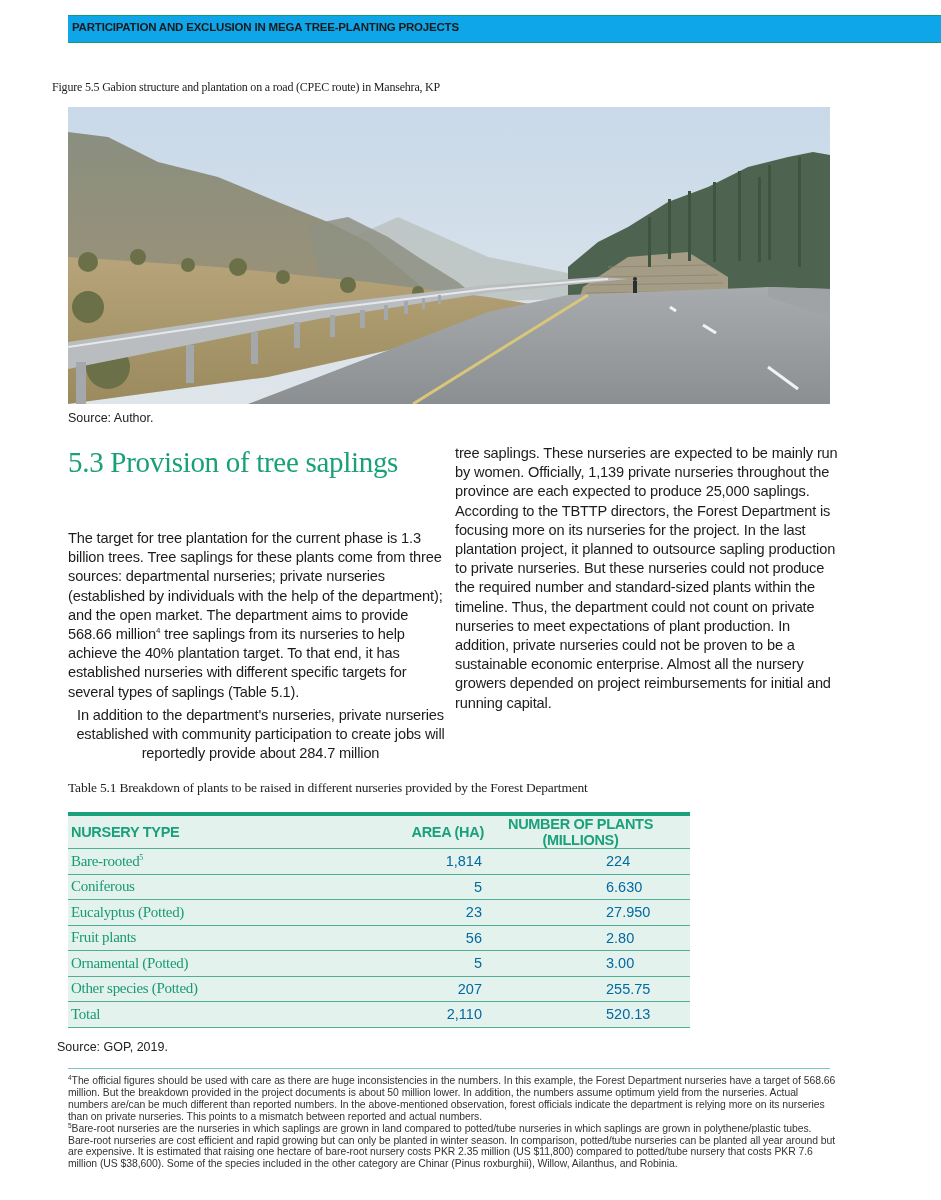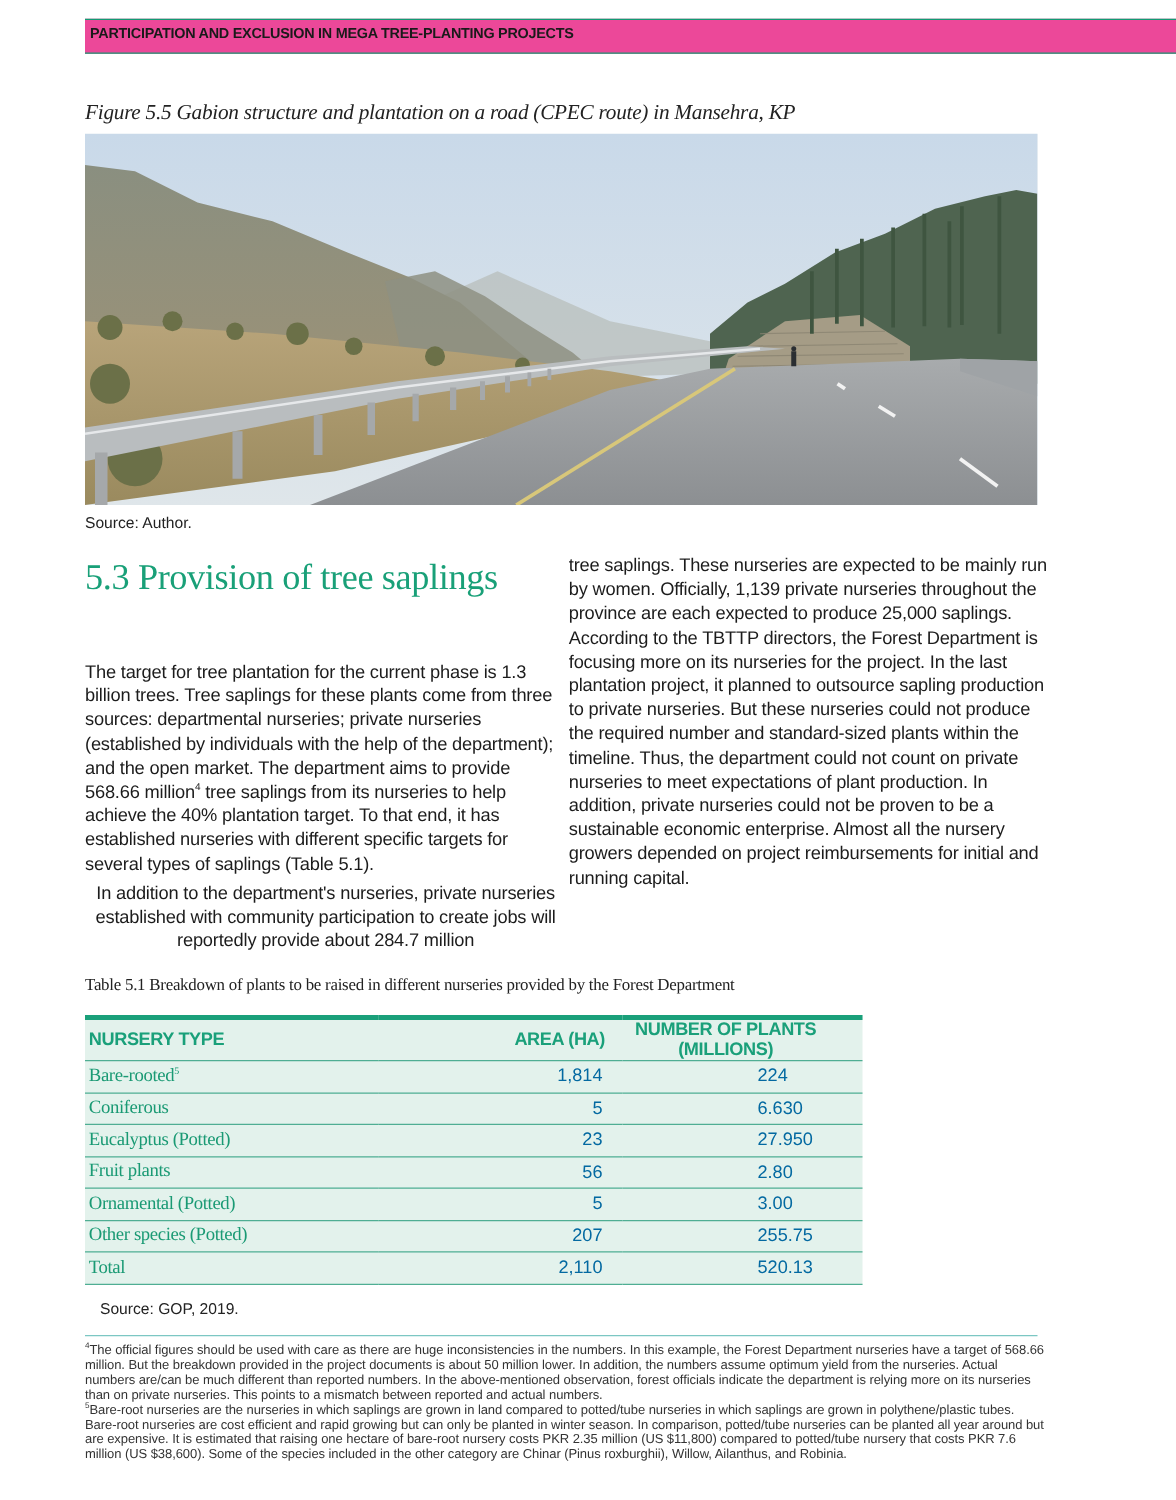--- a/index.html
+++ b/index.html
@@ -1,25 +1,25 @@
 <!DOCTYPE html>
 <html><head>
 <meta charset="utf-8">
 <style>
   html, body { margin: 0; padding: 0; background: #ffffff; }
   body { width: 941px; height: 1200px; position: relative; overflow: hidden;
          font-family: "Liberation Sans", sans-serif; color: #1c1c1c; }
 
   .header-band { position: absolute; left: 68px; top: 15px; width: 873px; height: 26px;
-                 background: #ec4899; border-top: 1px solid #129a73; border-bottom: 1px solid #1a9a74; }
+                 background: #0ea5e9; border-top: 1px solid #129a73; border-bottom: 1px solid #1a9a74; }
   .header-band span { position: absolute; left: 4px; top: 5px; font-size: 11.5px; font-weight: bold;
                       letter-spacing: -0.2px; color: #1a1a1a; }
 
-  .fig-caption { position: absolute; left: 68px; top: 80px; font-family: "Liberation Serif", serif;
-                 font-size: 17px; color: #222; letter-spacing: -0.2px; font-style: italic; }
+  .fig-caption { position: absolute; left: 52px; top: 80px; font-family: "Liberation Serif", serif;
+                 font-size: 12px; color: #222; letter-spacing: -0.2px; }
 
   .photo { position: absolute; left: 68px; top: 107px; width: 762px; height: 297px; overflow: hidden;
            background: #cfdbe6; }
   .photo svg { display: block; width: 100%; height: 100%; }
 
   .photo-source { position: absolute; left: 68px; top: 411px; font-size: 12.5px; color: #222; }
 
   .section-title { position: absolute; left: 68px; top: 446px; width: 380px; font-family: "Liberation Serif", serif;
                    font-size: 29px; line-height: 33px; color: #19a078; font-weight: normal; margin: 0; letter-spacing: -0.3px; }
 
@@ -40,21 +40,21 @@
   .nursery-table td { height: 24.5px; padding: 0 0 0 3px; border-bottom: 1.5px solid #4fae93; font-size: 14.5px; }
   .nursery-table td.type { font-family: "Liberation Serif", serif; color: #1a9a74; font-size: 15px; letter-spacing: -0.3px; }
   .nursery-table td.num { color: #0369a1; font-family: "Liberation Sans", sans-serif; }
   .col-type { width: 232px; }
   .col-area { width: 178px; }
   th.area-h { text-align: right !important; padding-right: 14px !important; }
   td.area { text-align: right; padding-right: 16px !important; }
   th.plants-h { text-align: center !important; padding-right: 30px !important; }
   td.plants { padding-left: 108px !important; }
 
-  .table-source { position: absolute; left: 80px; top: 1040px; font-size: 12.5px; color: #222; text-align: center; }
+  .table-source { position: absolute; left: 57px; top: 1040px; font-size: 12.5px; color: #222; text-align: center; }
 
   .fn-rule { position: absolute; left: 68px; top: 1068px; width: 762px; height: 1px; background: #7cc7c3; }
   .footnotes { position: absolute; left: 68px; top: 1075px; width: 770px; font-size: 10.4px; line-height: 11.9px;
                color: #333; margin: 0; letter-spacing: -0.05px; }
   .footnotes p { margin: 0; }
   .footnotes sup { font-size: 6.5px; }
 </style>
 </head>
 <body>
 

